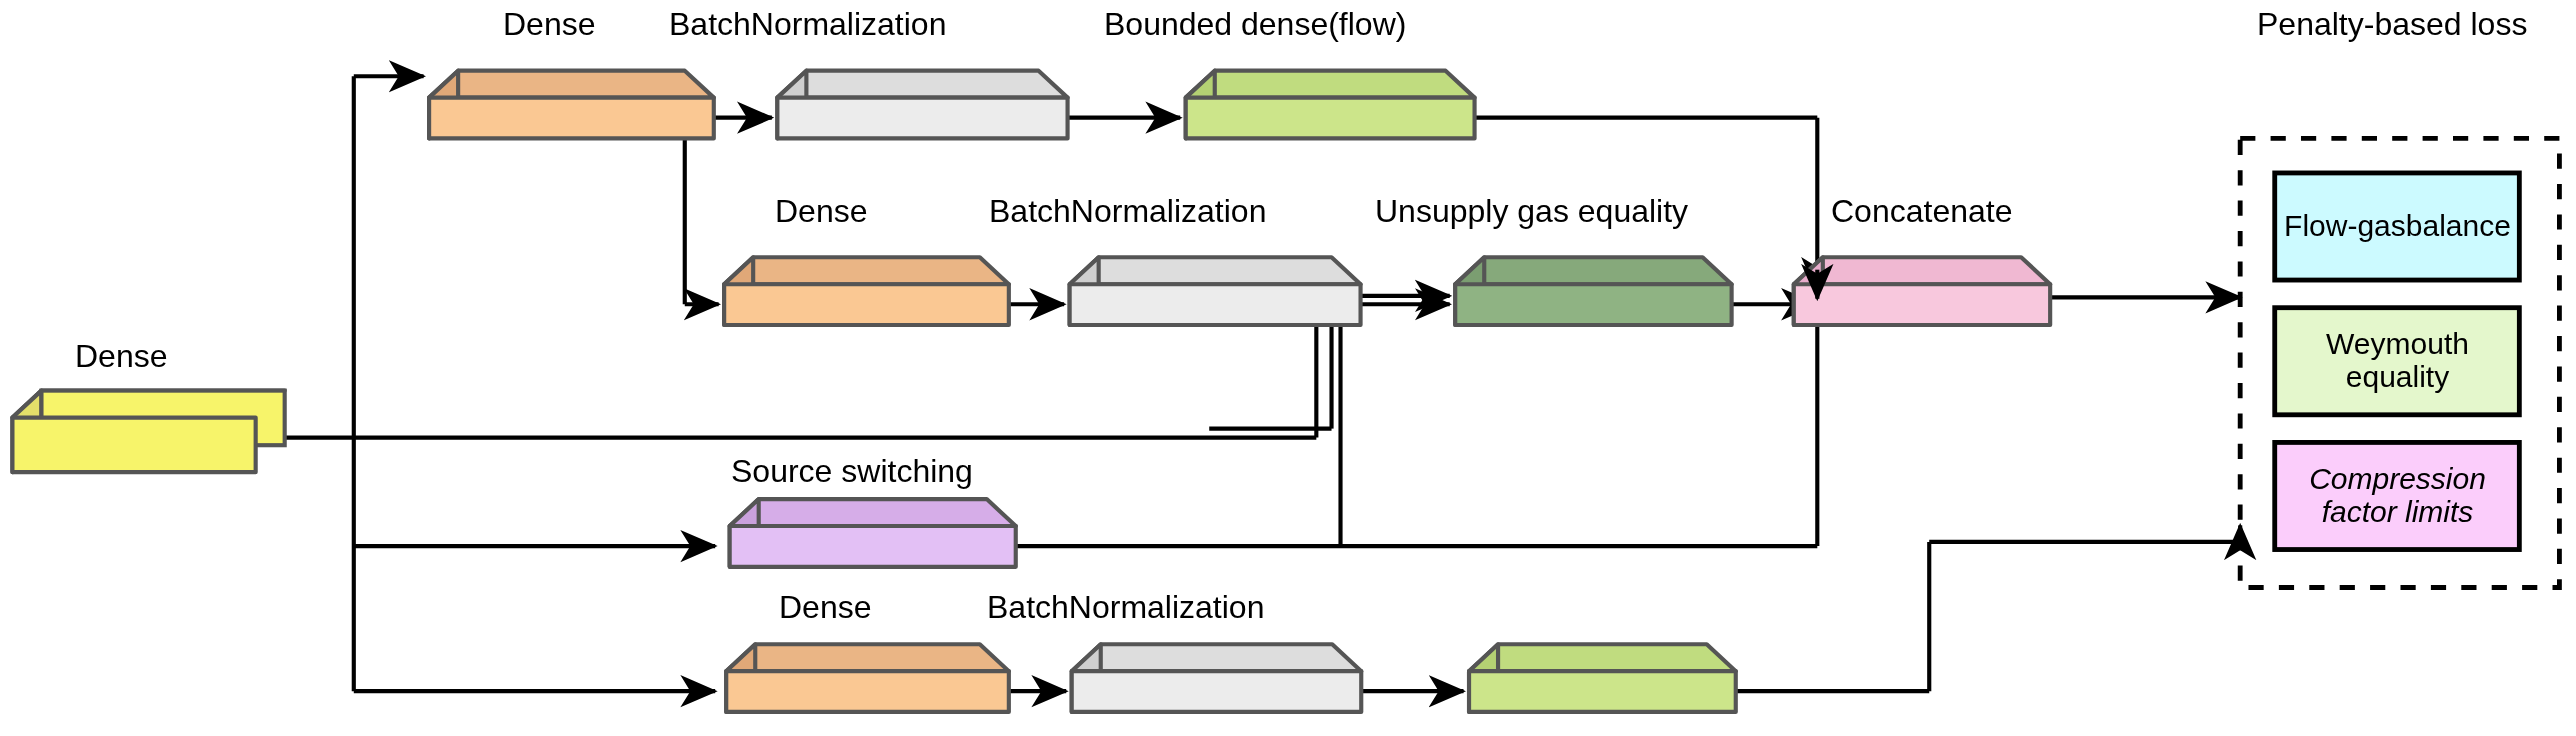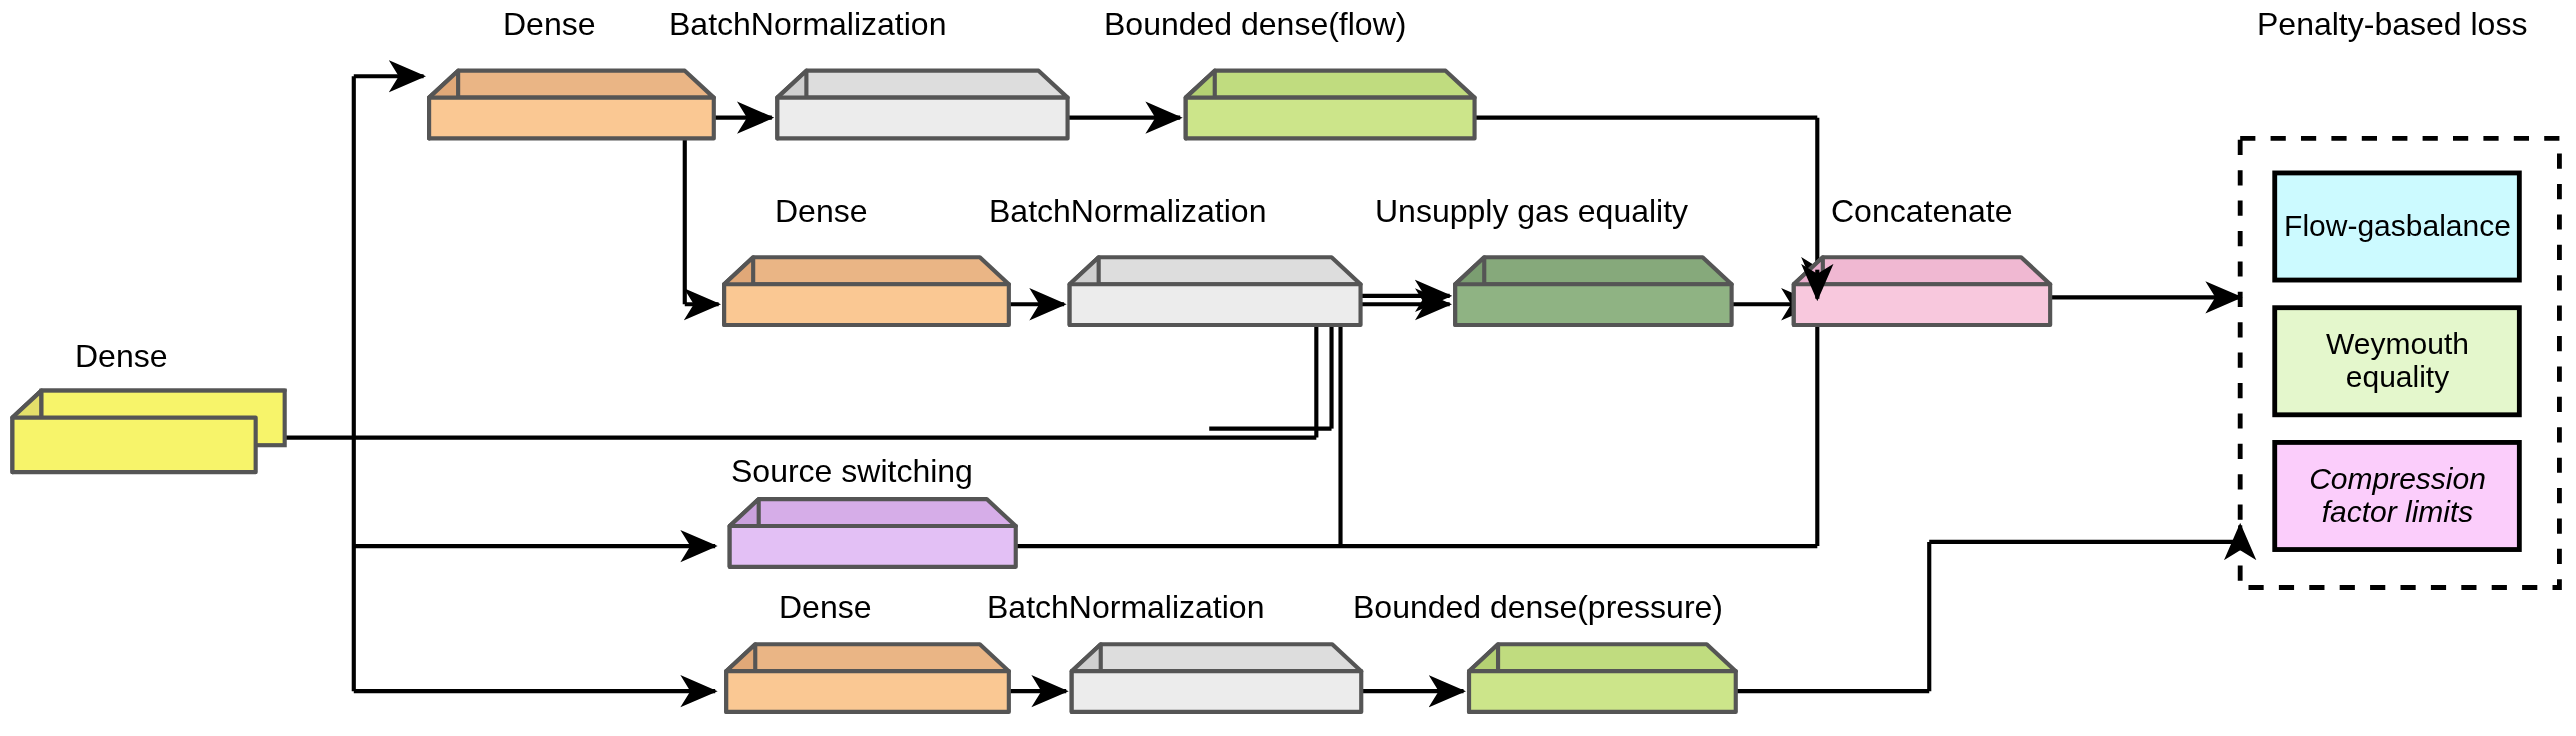--- a/index.html
+++ b/index.html
@@ -198,21 +198,20 @@
   <div class="lbl" style="left:1375px; top:195px; font-size:32px;">Unsupply gas equality</div>
 
   <div class="lbl" style="left:1831px; top:195px; font-size:32px;">Concatenate</div>
 
   <div class="lbl" style="left:703px; top:455px; font-size:32px;margin-left:28px;">Source switching</div>
 
   <div class="lbl" style="left:779px; top:591px; font-size:32px;">Dense</div>
 
   <div class="lbl" style="left:987px; top:591px; font-size:32px;">BatchNormalization</div>
 
-  <div class="lbl" style="left:1353px; top:591px; font-size:32px;">Bounded dense(pressure)</div>
 
   <div class="lbl" style="left:2257px; top:8.3px; font-size:32px;">Penalty-based loss</div>
 
   <div style="position:absolute; left:2275px; top:173px; width:245px; height:107px;
               display:flex; flex-direction:row; align-items:center; justify-content:center;
               font-family:'Liberation Sans', sans-serif; font-size:30px; line-height:1.08; color:#000;">
     <span>Flow-gas</span>
     <span>balance</span>
   </div>
 

